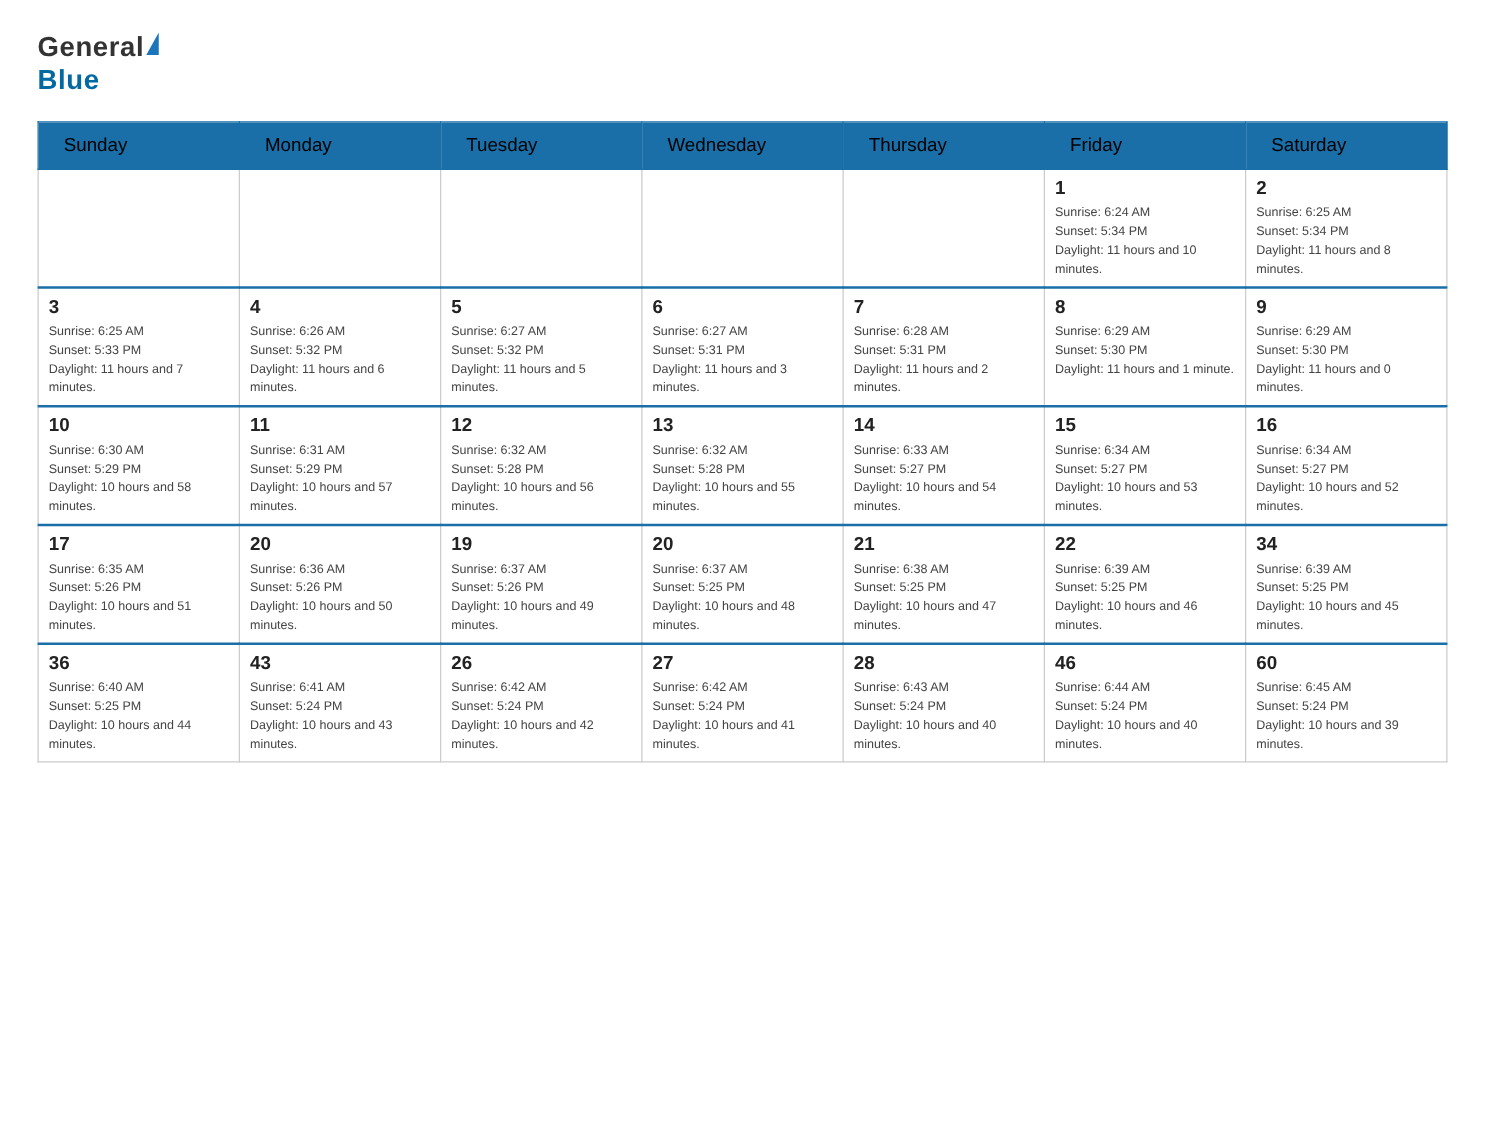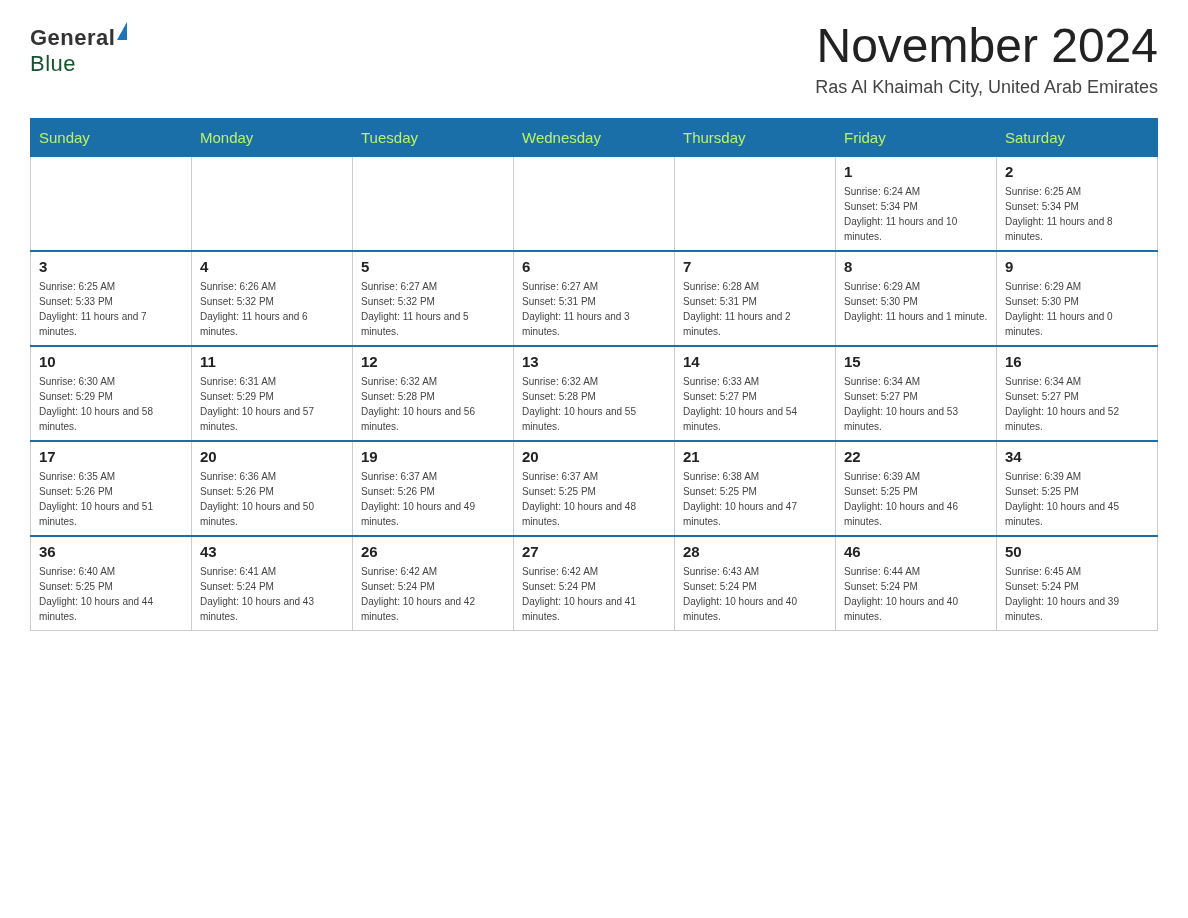--- a/index.html
+++ b/index.html
@@ -22,38 +22,38 @@
       margin-top: 5px;
     }
     .logo-text-general {
       font-size: 22px;
       font-weight: bold;
       color: #333;
       letter-spacing: 0.5px;
     }
     .logo-text-blue {
       font-size: 22px;
-      font-weight: normal;
-      color: #14532d;
+      font-weight: bold;
+      color: #0369a1;
       letter-spacing: 0.5px;
     }
     .logo-arrow {
       width: 0;
       height: 0;
       border-left: 10px solid transparent;
       border-bottom: 18px solid #1a75bb;
       display: inline-block;
       margin-left: 2px;
       vertical-align: middle;
       position: relative;
       top: -3px;
     }
     .logo-row {
       display: flex;
-      align-items: flex-start;
+      align-items: center;
     }
     .title-section {
       text-align: right;
     }
     .month-title {
       font-size: 48px;
       font-weight: normal;
       color: #222;
       line-height: 1.1;
     }
@@ -62,22 +62,22 @@
       color: #444;
       margin-top: 4px;
     }
     .calendar {
       width: 100%;
       border-collapse: collapse;
       border: 1px solid #aaa;
     }
     .calendar th {
       background-color: #1a6fa8;
-      color: #bef264;
-      padding: 10px 8px;
+      color: #000000;
+      padding: 10px 20px;
       font-size: 15px;
       font-weight: normal;
       text-align: left;
       border: 1px solid #1a6fa8;
     }
     .calendar td {
       vertical-align: top;
       padding: 6px 8px;
       border: 1px solid #ccc;
       width: 14.28%;
@@ -113,24 +113,20 @@
 <div class="header">
   <div class="logo">
     <div class="logo-row">
       <span class="logo-text-general">General</span>
       <span class="logo-arrow"></span>
     </div>
     <div>
       <span class="logo-text-blue">Blue</span>
     </div>
   </div>
-  <div class="title-section">
-    <div class="month-title">November 2024</div>
-    <div class="location-title">Ras Al Khaimah City, United Arab Emirates</div>
-  </div>
 </div>
 
 <table class="calendar">
   <thead>
     <tr>
     <th>Sunday</th>
         <th>Monday</th>
         <th>Tuesday</th>
         <th>Wednesday</th>
         <th>Thursday</th>
@@ -263,18 +259,18 @@
         </td>
         <td>
           <span class="day-number">28</span>
           <div class="day-info">Sunrise: 6:43 AM<br>Sunset: 5:24 PM<br>Daylight: 10 hours and 40 minutes.</div>
         </td>
         <td>
           <span class="day-number">46</span>
           <div class="day-info">Sunrise: 6:44 AM<br>Sunset: 5:24 PM<br>Daylight: 10 hours and 40 minutes.</div>
         </td>
         <td>
-          <span class="day-number">50</span>
+          <span class="day-number">60</span>
           <div class="day-info">Sunrise: 6:45 AM<br>Sunset: 5:24 PM<br>Daylight: 10 hours and 39 minutes.</div>
         </td>
       </tr>
     </tbody>
 </table>
 
 </body></html>

